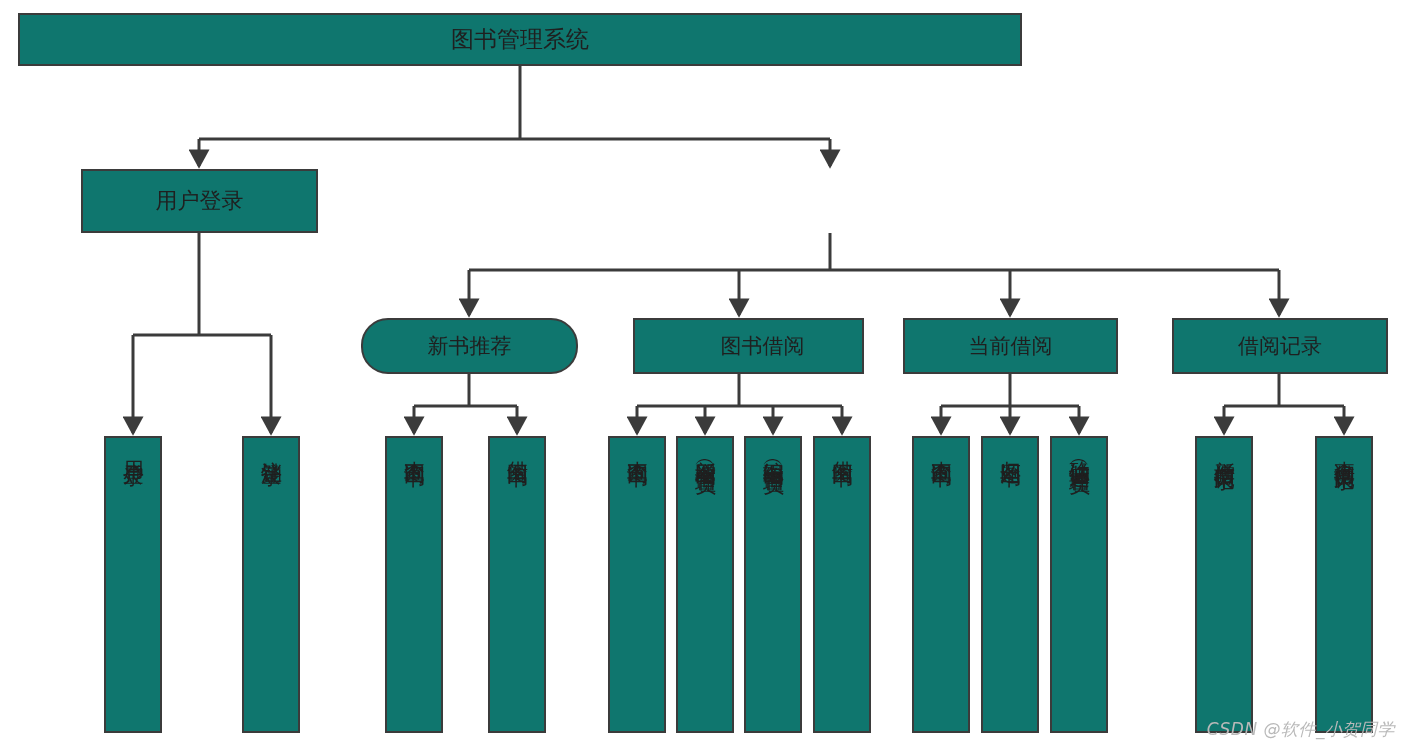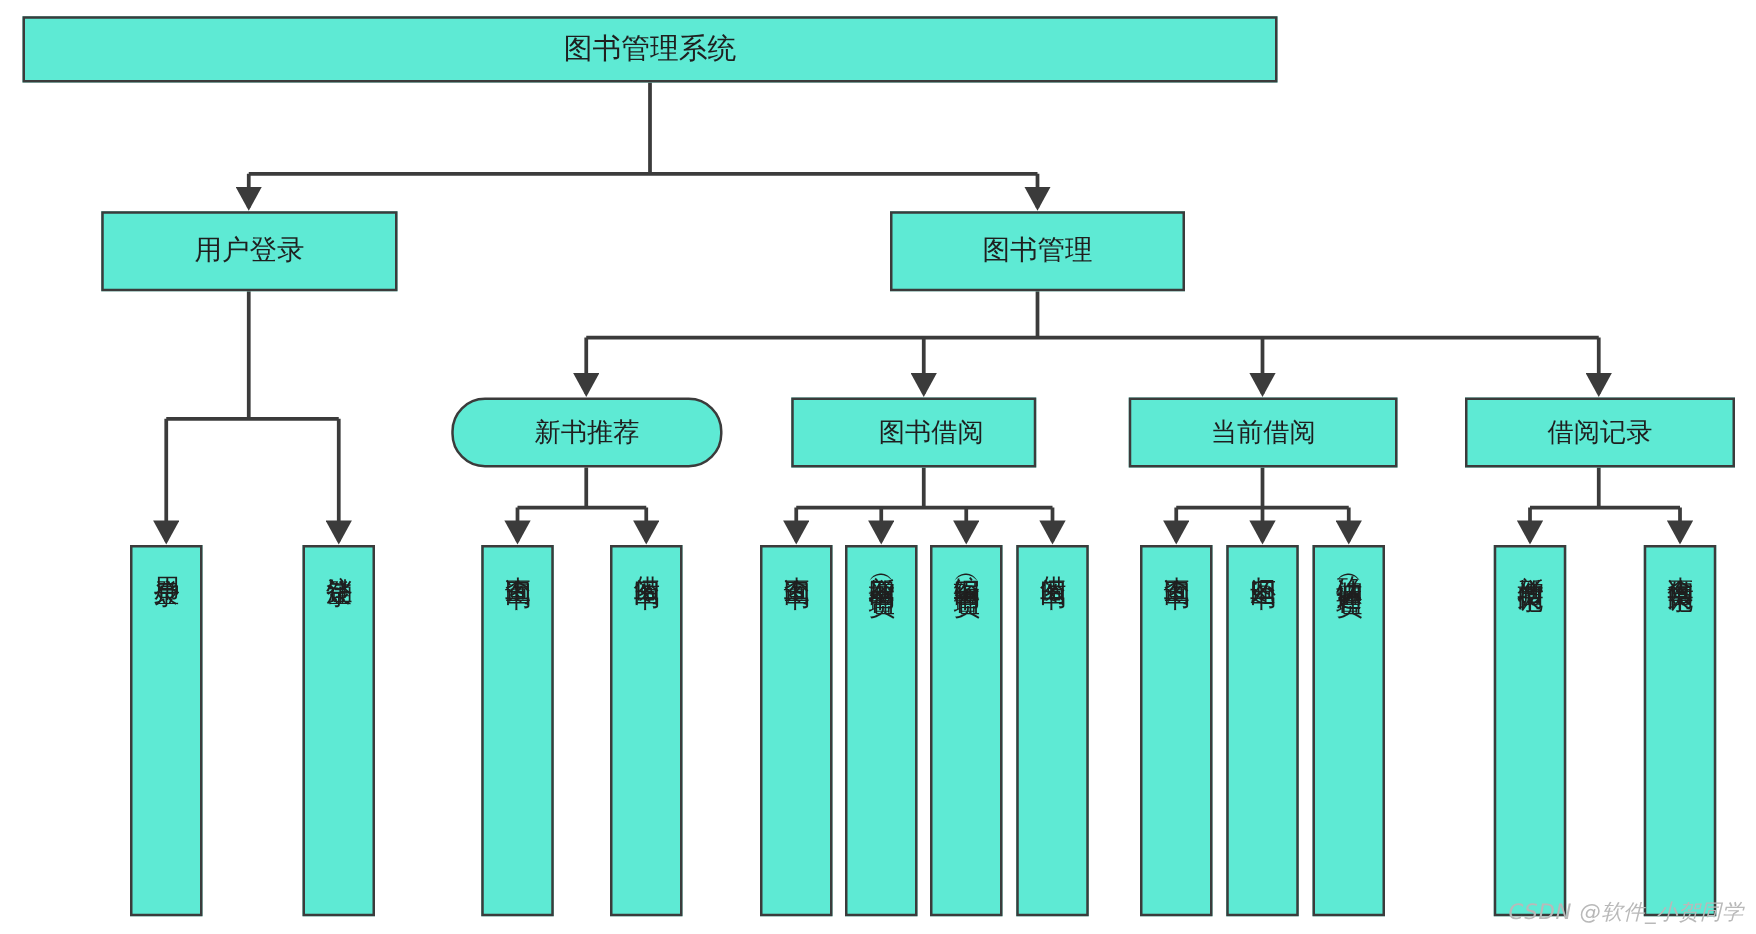--- a/index.html
+++ b/index.html
@@ -23,21 +23,21 @@
     position: absolute;
     left: 0;
     top: 0;
     width: 1405px;
     height: 747px;
     pointer-events: none;
   }
   .node {
     position: absolute;
     box-sizing: border-box;
-    background: #5eead4;
+    background: #0f766e;
     border: 2.5px solid #3b3b3b;
     display: flex;
     align-items: center;
     justify-content: center;
     text-align: center;
     line-height: 1.18;
   }
   .node-label {
     display: block;
     color: #1f1f1f;
@@ -131,28 +131,25 @@
     </g>
   </svg>
 
   <div class="node root" style="left:18px; top:13px; width:1004px; height:53px;">
     <span class="node-label">图书管理系统</span>
   </div>
 
   <div class="node level2" style="left:81px; top:169px; width:237px; height:64px;">
     <span class="node-label">用户登录</span>
   </div>
-  <div class="node level2" style="left:712px; top:169px; width:236px; height:64px;">
-    <span class="node-label">图书管理</span>
-  </div>
 
   <div class="node level3" style="left:361px; top:318px; width:217px; height:56px;border-radius:27px;">
     <span class="node-label">新书推荐</span>
   </div>
-  <div class="node level3" style="left:633px; top:318px; width:196px; height:56px;padding-left:28px;">
+  <div class="node level3" style="left:633px; top:318px; width:231px; height:56px;padding-left:28px;">
     <span class="node-label">图书借阅</span>
   </div>
   <div class="node level3" style="left:1172px; top:318px; width:216px; height:56px;">
     <span class="node-label">借阅记录</span>
   </div>
   <div class="node level3" style="left:903px; top:318px; width:215px; height:56px;">
     <span class="node-label">当前借阅</span>
   </div>
 
   <div class="node leaf" style="left:104px; top:436px; width:58px; height:297px;">

